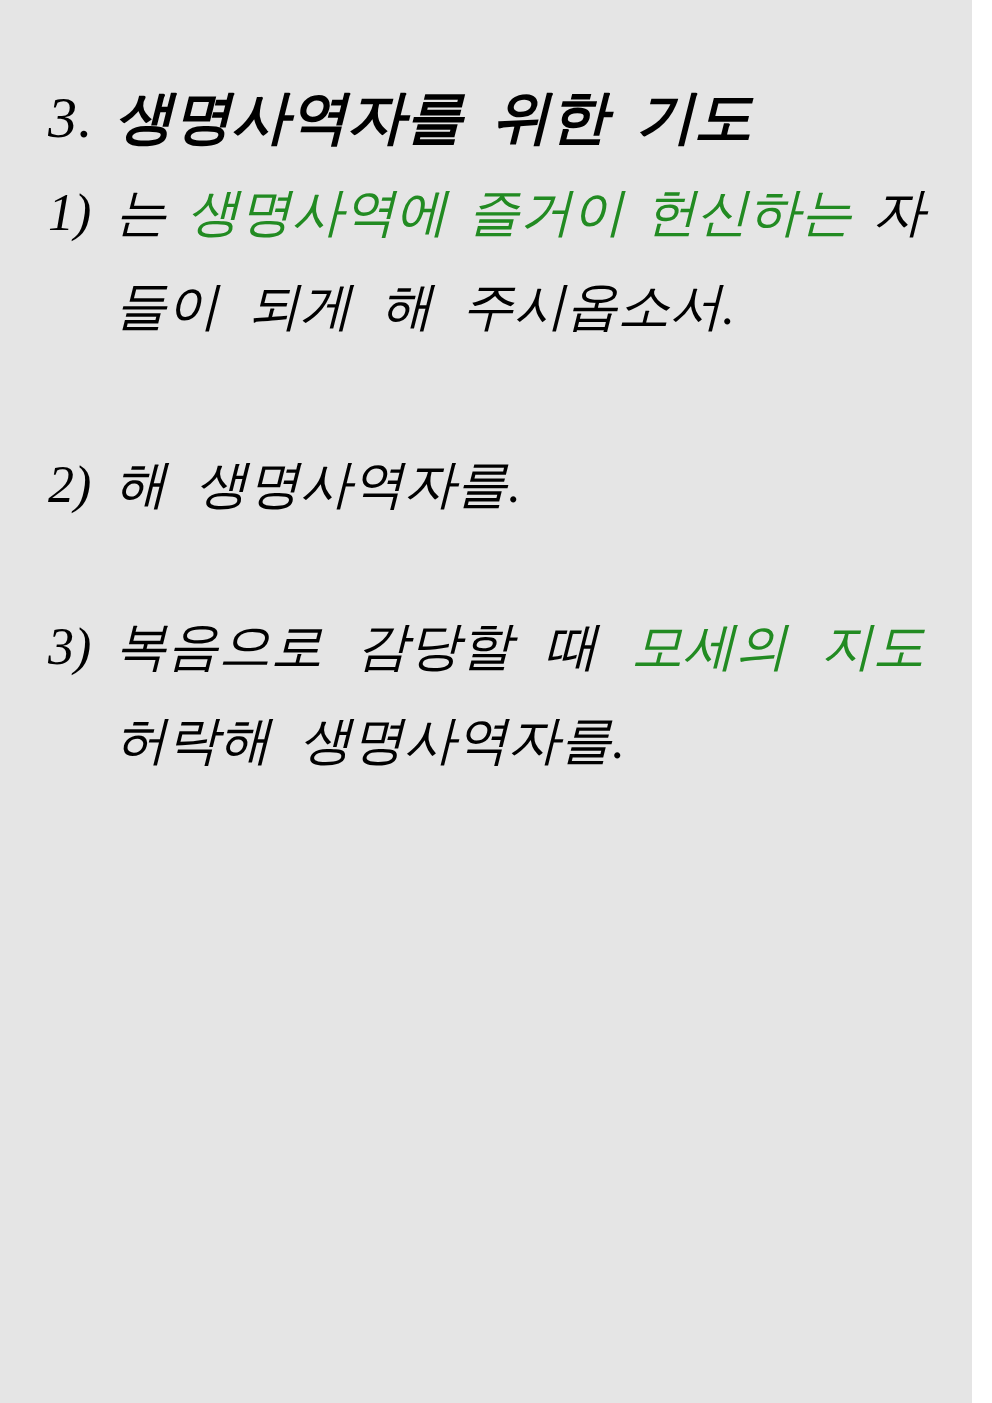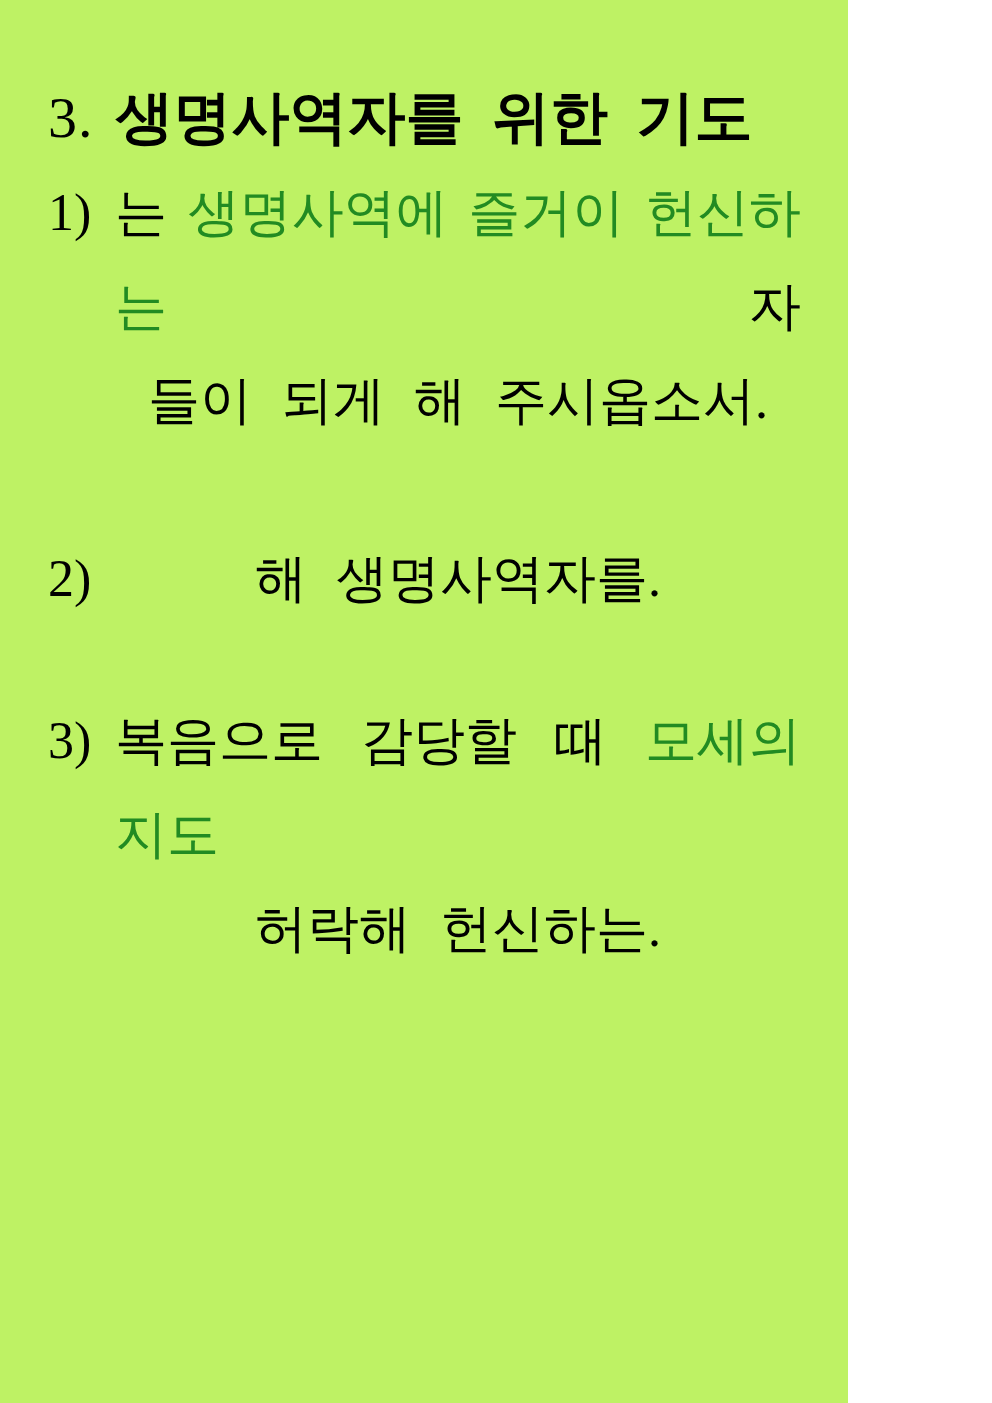--- a/index.html
+++ b/index.html
@@ -2,26 +2,27 @@
 <html style="--highlight: #228b22;"><head>
 <meta charset="utf-8">
 <style>
   html, body {
     margin: 0;
     padding: 0;
     background: #ffffff;
   }
   .page {
     position: relative;
-    width: 848px;
+    width: 972px;
     height: 1403px;
-    background: #bef264;
+    background: #e5e5e5;
     overflow: hidden;
     font-family: "Liberation Serif", "DejaVu Serif", serif;
     color: #000000;
+    font-style: italic;
   }
   .content {
     position: absolute;
     top: 0;
     left: 0;
     right: 0;
     padding: 0 47px 0 48px;
   }
   
   .title {
@@ -49,21 +50,21 @@
   .item:nth-child(2) { margin-top: 84px; }
   .item:nth-child(3) { margin-top: 68px; }
   .item .inum {
     position: absolute;
     left: 0;
     top: 0;
     line-height: 94px;
     font-weight: 400;
   }
   .line {
-    text-align: center;
+    text-align: left;
     word-spacing: 16px;
     white-space: normal;
   }
   .line.justified {
     text-align: justify;
     text-align-last: justify;
     word-spacing: 4px;
   }
   .seg.black { color: #000000; }
   .seg.green { color: var(--highlight, #228b22); }
@@ -84,18 +85,18 @@
           <div class="line justified"><span class="seg black">는 </span><span class="seg green">생명사역에 즐거이 헌신하는</span><span class="seg black"> 자</span></div>
           <div class="line"><span class="seg black">들이 되게 해 주시옵소서.</span></div>
         </div>
         <div class="item">
           <span class="inum">2)</span>
           <div class="line"><span class="seg black">해 생명사역자를.</span></div>
         </div>
         <div class="item">
           <span class="inum">3)</span>
           <div class="line justified"><span class="seg black">복음으로 감당할 때 </span><span class="seg green">모세의 지도</span></div>
-          <div class="line"><span class="seg black">허락해 헌신하는.</span></div>
+          <div class="line"><span class="seg black">허락해 생명사역자를.</span></div>
         </div>
       </div>
 
   </div>
 </div>
 
 </body></html>

